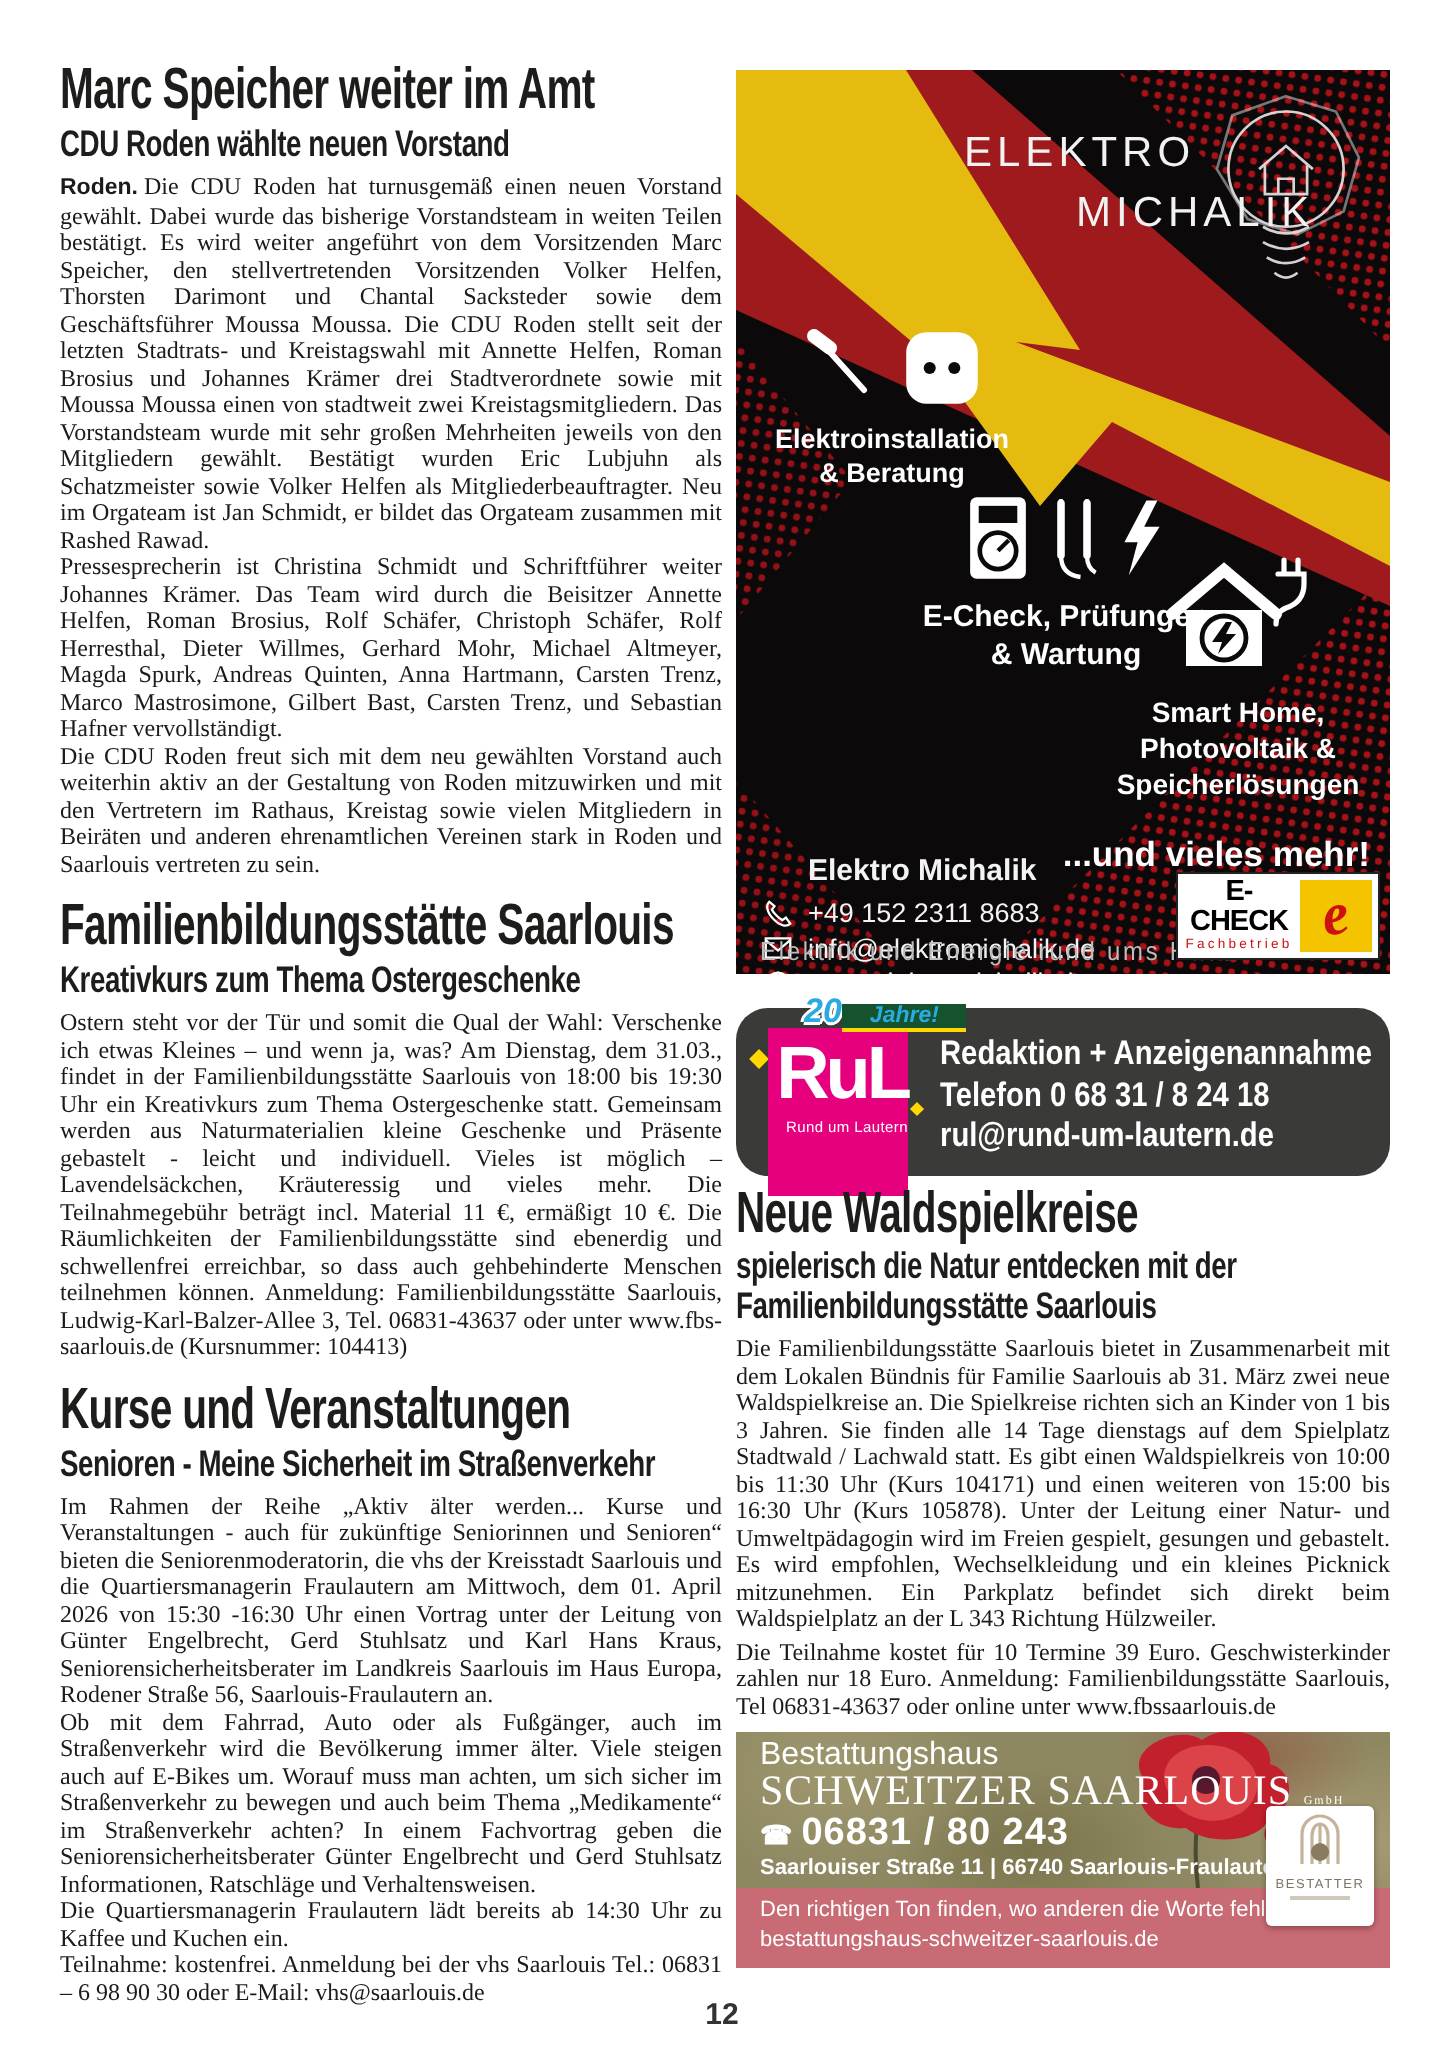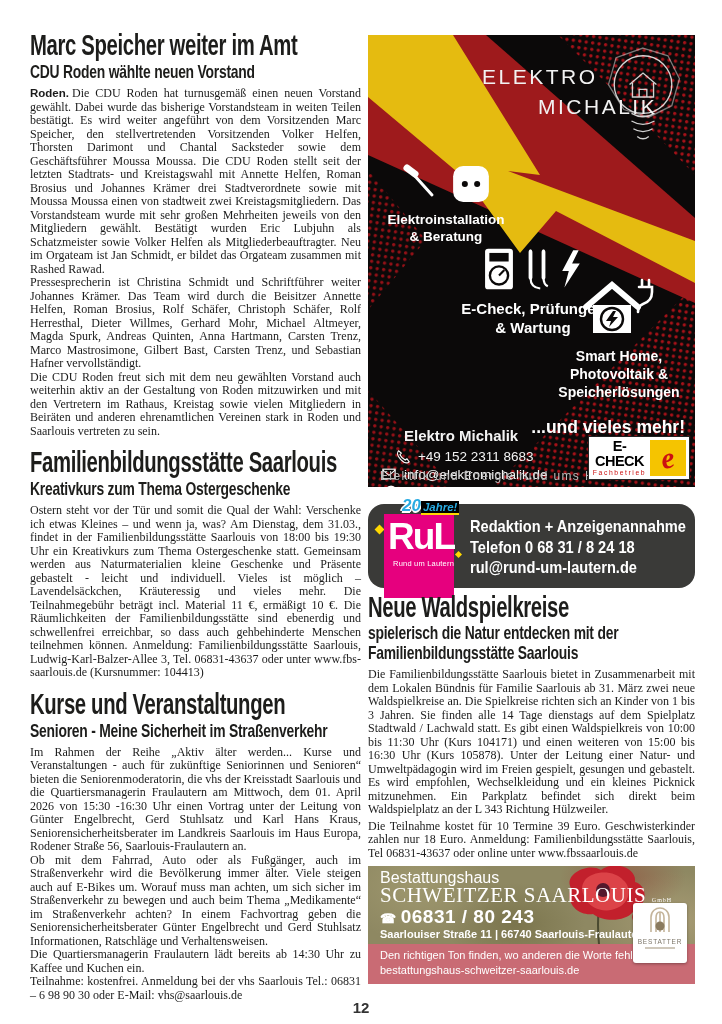--- a/index.html
+++ b/index.html
@@ -26,21 +26,21 @@
   .mk-logo .l2{margin-left:58px;}
   .mk-bulb{position:absolute;right:4px;top:2px;opacity:.9;}
   .mk-block{position:absolute;text-align:center;color:#fff;
             font-family:"Liberation Sans",sans-serif;font-weight:700;}
   .mk-block .cap{font-size:13.5px;line-height:17px;}
   .mk-icons{display:flex;justify-content:center;align-items:flex-end;gap:10px;margin-bottom:8px;}
   .mk-more{position:absolute;right:10px;top:382px;color:#fff;font-family:"Liberation Sans",sans-serif;
            font-weight:700;font-size:17.5px;}
   .mk-contact{position:absolute;left:14px;top:392px;color:#f3f3f3;font-family:"Liberation Sans",sans-serif;}
   .mk-contact .co{font-weight:700;font-size:15px;margin:0 0 4px 22px;}
-  .mk-row{display:flex;align-items:center;gap:8px;font-size:13.5px;line-height:17.5px;justify-content:center;}
+  .mk-row{display:flex;align-items:center;gap:8px;font-size:13.5px;line-height:17.5px;}
   .mk-tag{position:absolute;left:12px;bottom:4px;color:#bdbdbd;font-family:"Liberation Sans",sans-serif;
           font-size:13px;letter-spacing:1.5px;transform:scaleX(.92);transform-origin:0 50%;white-space:nowrap;}
   .echeck{position:absolute;right:6px;bottom:8px;width:100px;height:42px;background:#fff;
           display:flex;align-items:center;box-shadow:0 0 0 1px #222;}
   .echeck .txt{flex:1;text-align:center;font-family:"Liberation Sans",sans-serif;}
   .echeck .big{font-weight:700;font-size:14.5px;color:#000000;letter-spacing:-0.5px;line-height:15px;}
   .echeck .sml{font-size:6.8px;color:#cc1111;letter-spacing:1.6px;line-height:8px;}
   .echeck .esq{width:36px;height:36px;background:#f5c400;margin-right:3px;display:flex;
                align-items:center;justify-content:center;}
   .echeck .esq span{font-family:"Liberation Serif",serif;font-style:italic;font-weight:700;
@@ -49,21 +49,21 @@
   .rul{position:absolute;left:368px;top:504px;width:327px;height:84px;background:#3a3a38;
        border-radius:16px;overflow:visible;}
   .rul-logo{position:absolute;left:16px;top:10px;width:70px;height:84px;background:#e6007e;
             text-align:right;font-family:"Liberation Sans",sans-serif;}
   .rul-logo .rl{color:#fff;font-weight:700;font-size:37px;line-height:46px;letter-spacing:-2px;}
   .rul-logo .rs{color:#fff;font-size:7.5px;line-height:8px;letter-spacing:.2px;}
   .rul-badge{position:absolute;left:34px;top:-8px;font-family:"Liberation Sans",sans-serif;
              font-style:italic;font-weight:700;white-space:nowrap;}
   .rul-badge .n{font-size:17px;color:#29abe2;
        text-shadow:-1.5px 0 #fff,1.5px 0 #fff,0 -1.5px #fff,0 1.5px #fff,-1px -1px #fff,1px 1px #fff;}
-  .rul-badge .w{font-size:11.5px;color:#29abe2;background:#000000;padding:0 2px;border-bottom:2px solid #ffd800;}
+  .rul-badge .w{font-size:11.5px;color:#29abe2;background:#14532d;padding:0 14px;border-bottom:2px solid #ffd800;}
   .rul-txt{position:absolute;left:102px;top:13px;color:#fff;font-family:"Liberation Sans",sans-serif;
            font-weight:700;font-size:17px;line-height:20.5px;white-space:nowrap;
            transform:scaleX(.86);transform-origin:0 0;}
   .spark{position:absolute;width:7px;height:7px;background:#ffd800;transform:rotate(45deg);}
   
   .wald{position:absolute;left:368px;top:592px;width:327px;}
   .wald .subhead{line-height:19.5px;margin:0;}
   .wald p{margin:3px 0 0 0;font-size:12px;line-height:13.5px;text-align:justify;}
   
   .sw{position:absolute;left:368px;top:866px;width:327px;height:118px;overflow:hidden;

